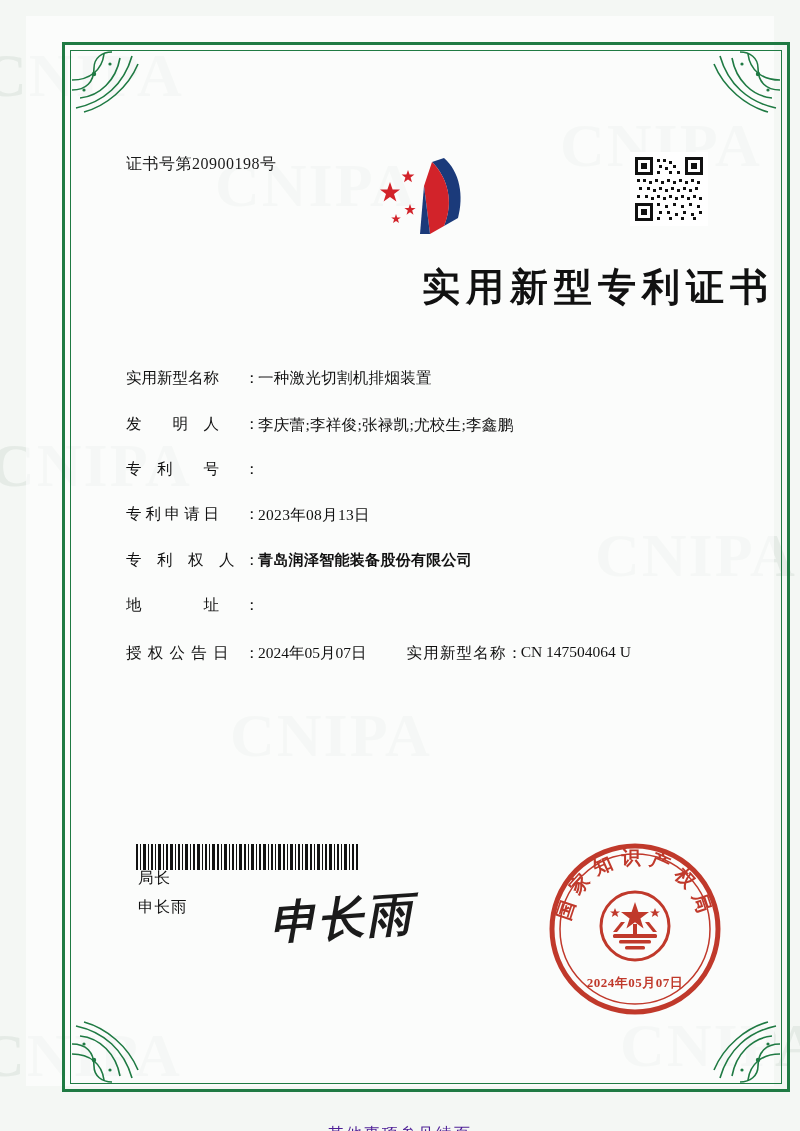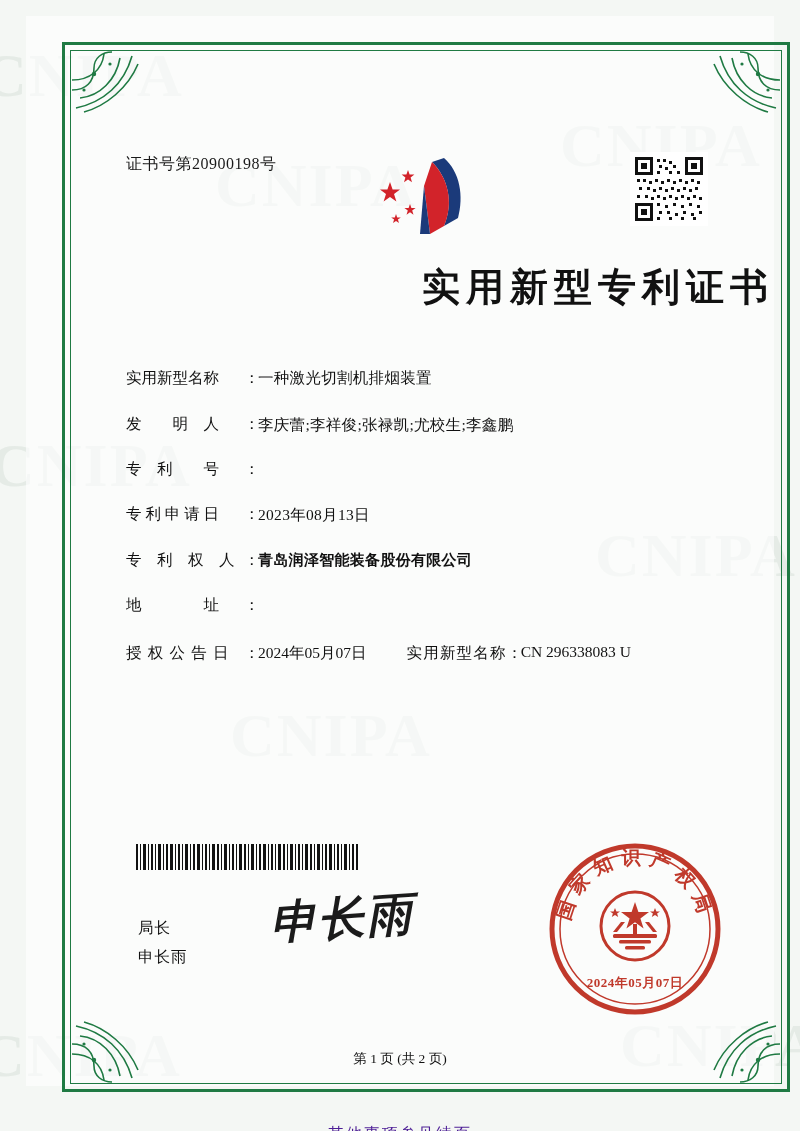--- a/index.html
+++ b/index.html
@@ -82,21 +82,21 @@
 
   
   .paras{position:absolute;left:100px;top:648px;width:600px;font-size:14.5px;color:#111;line-height:1.85;text-align:justify;}
   .paras p{margin:0 0 10px 0;text-indent:2em;}
 
   
   .barcode{position:absolute;left:110px;top:828px;height:26px;}
   .barcode svg{display:block;}
 
   
-  .sign-label{position:absolute;left:112px;top:898px;font-size:15.5px;color:#111;line-height:1.85;letter-spacing:1px;}
+  .sign-label{position:absolute;left:112px;top:848px;font-size:15.5px;color:#111;line-height:1.85;letter-spacing:1px;}
   .sign-script{
     position:absolute;left:244px;top:872px;
     font-size:46px;color:#1b1b1b;
     font-family:"DejaVu Serif",serif;font-style:italic;font-weight:bold;
     transform:rotate(-4deg);
     letter-spacing:2px;
   }
   
   .seal{position:absolute;left:520px;top:824px;width:178px;height:178px;}
   .seal-date{
@@ -317,21 +317,21 @@
       <div class="sepc">：</div>
     </div>
 
     <div class="row-inline">
       <div class="lbl sp3">授 权 公 告 日</div>
       <div class="sepc">：</div>
       <div>2024年05月07日</div>
       <div class="gap"></div>
       <div class="lbl2">实用新型名称</div>
       <div class="sepc">：</div>
-      <div>CN 296338083 U</div>
+      <div>CN 147504064 U</div>
     </div>
 
   </div>
 
   <div class="paras">
   </div>
 
   <div class="barcode">
     <svg width="222" height="26" viewBox="0 0 222 26">
       <g fill="#111">
@@ -428,16 +428,15 @@
         <path id="sealarc2" d="M 24,89 a 65,65 0 0 1 130,0"></path>
       </defs>
       <text font-family="'Liberation Serif',serif" font-size="19" font-weight="bold" fill="#c0392b" letter-spacing="8">
         <textPath href="#sealarc2" startOffset="50%" text-anchor="middle">国家知识产权局</textPath>
       </text>
       <polygon points="89,140 92.5,150 103,150 94.5,156.5 97.8,166.5 89,160.3 80.2,166.5 83.5,156.5 75,150 85.5,150" fill="#c0392b" opacity="0"></polygon>
     </svg>
   </div>
   <div class="seal-date">2024年05月07日</div>
 
-  <div class="page-no">第 1 页 (共 2 页)</div>
 </div>
 
 <div class="footer-note">其他事项参见续页</div>
 
 </body></html>

